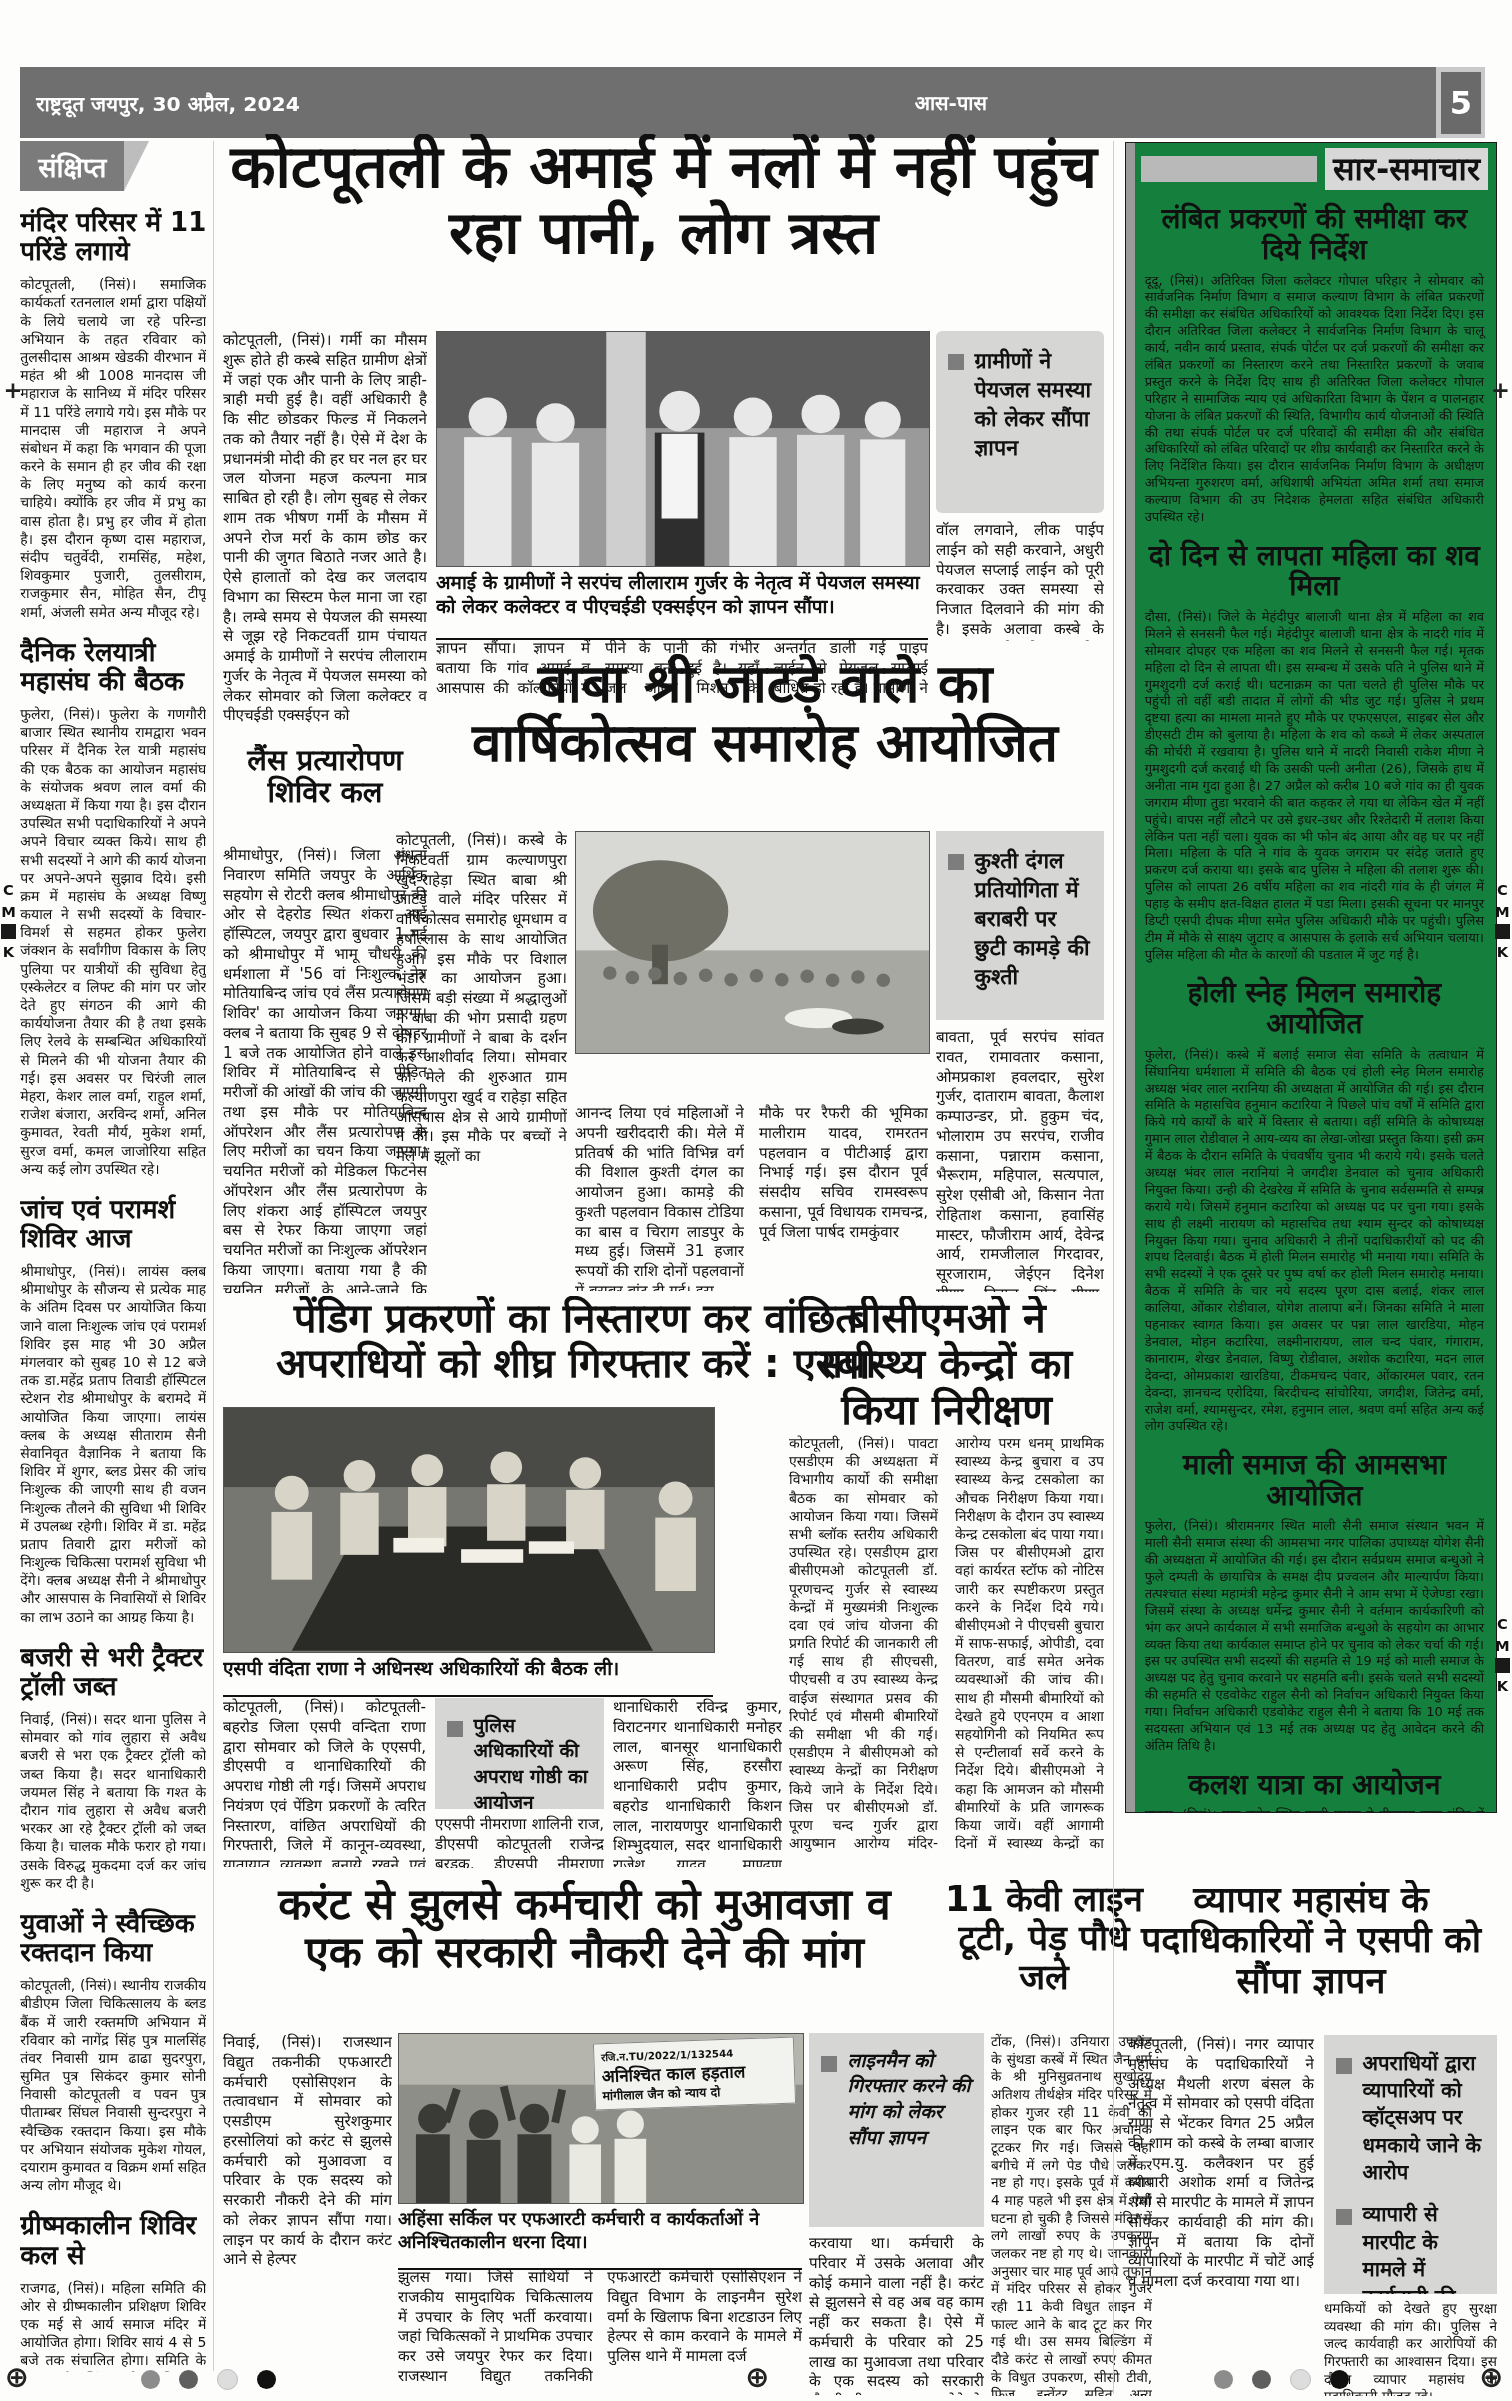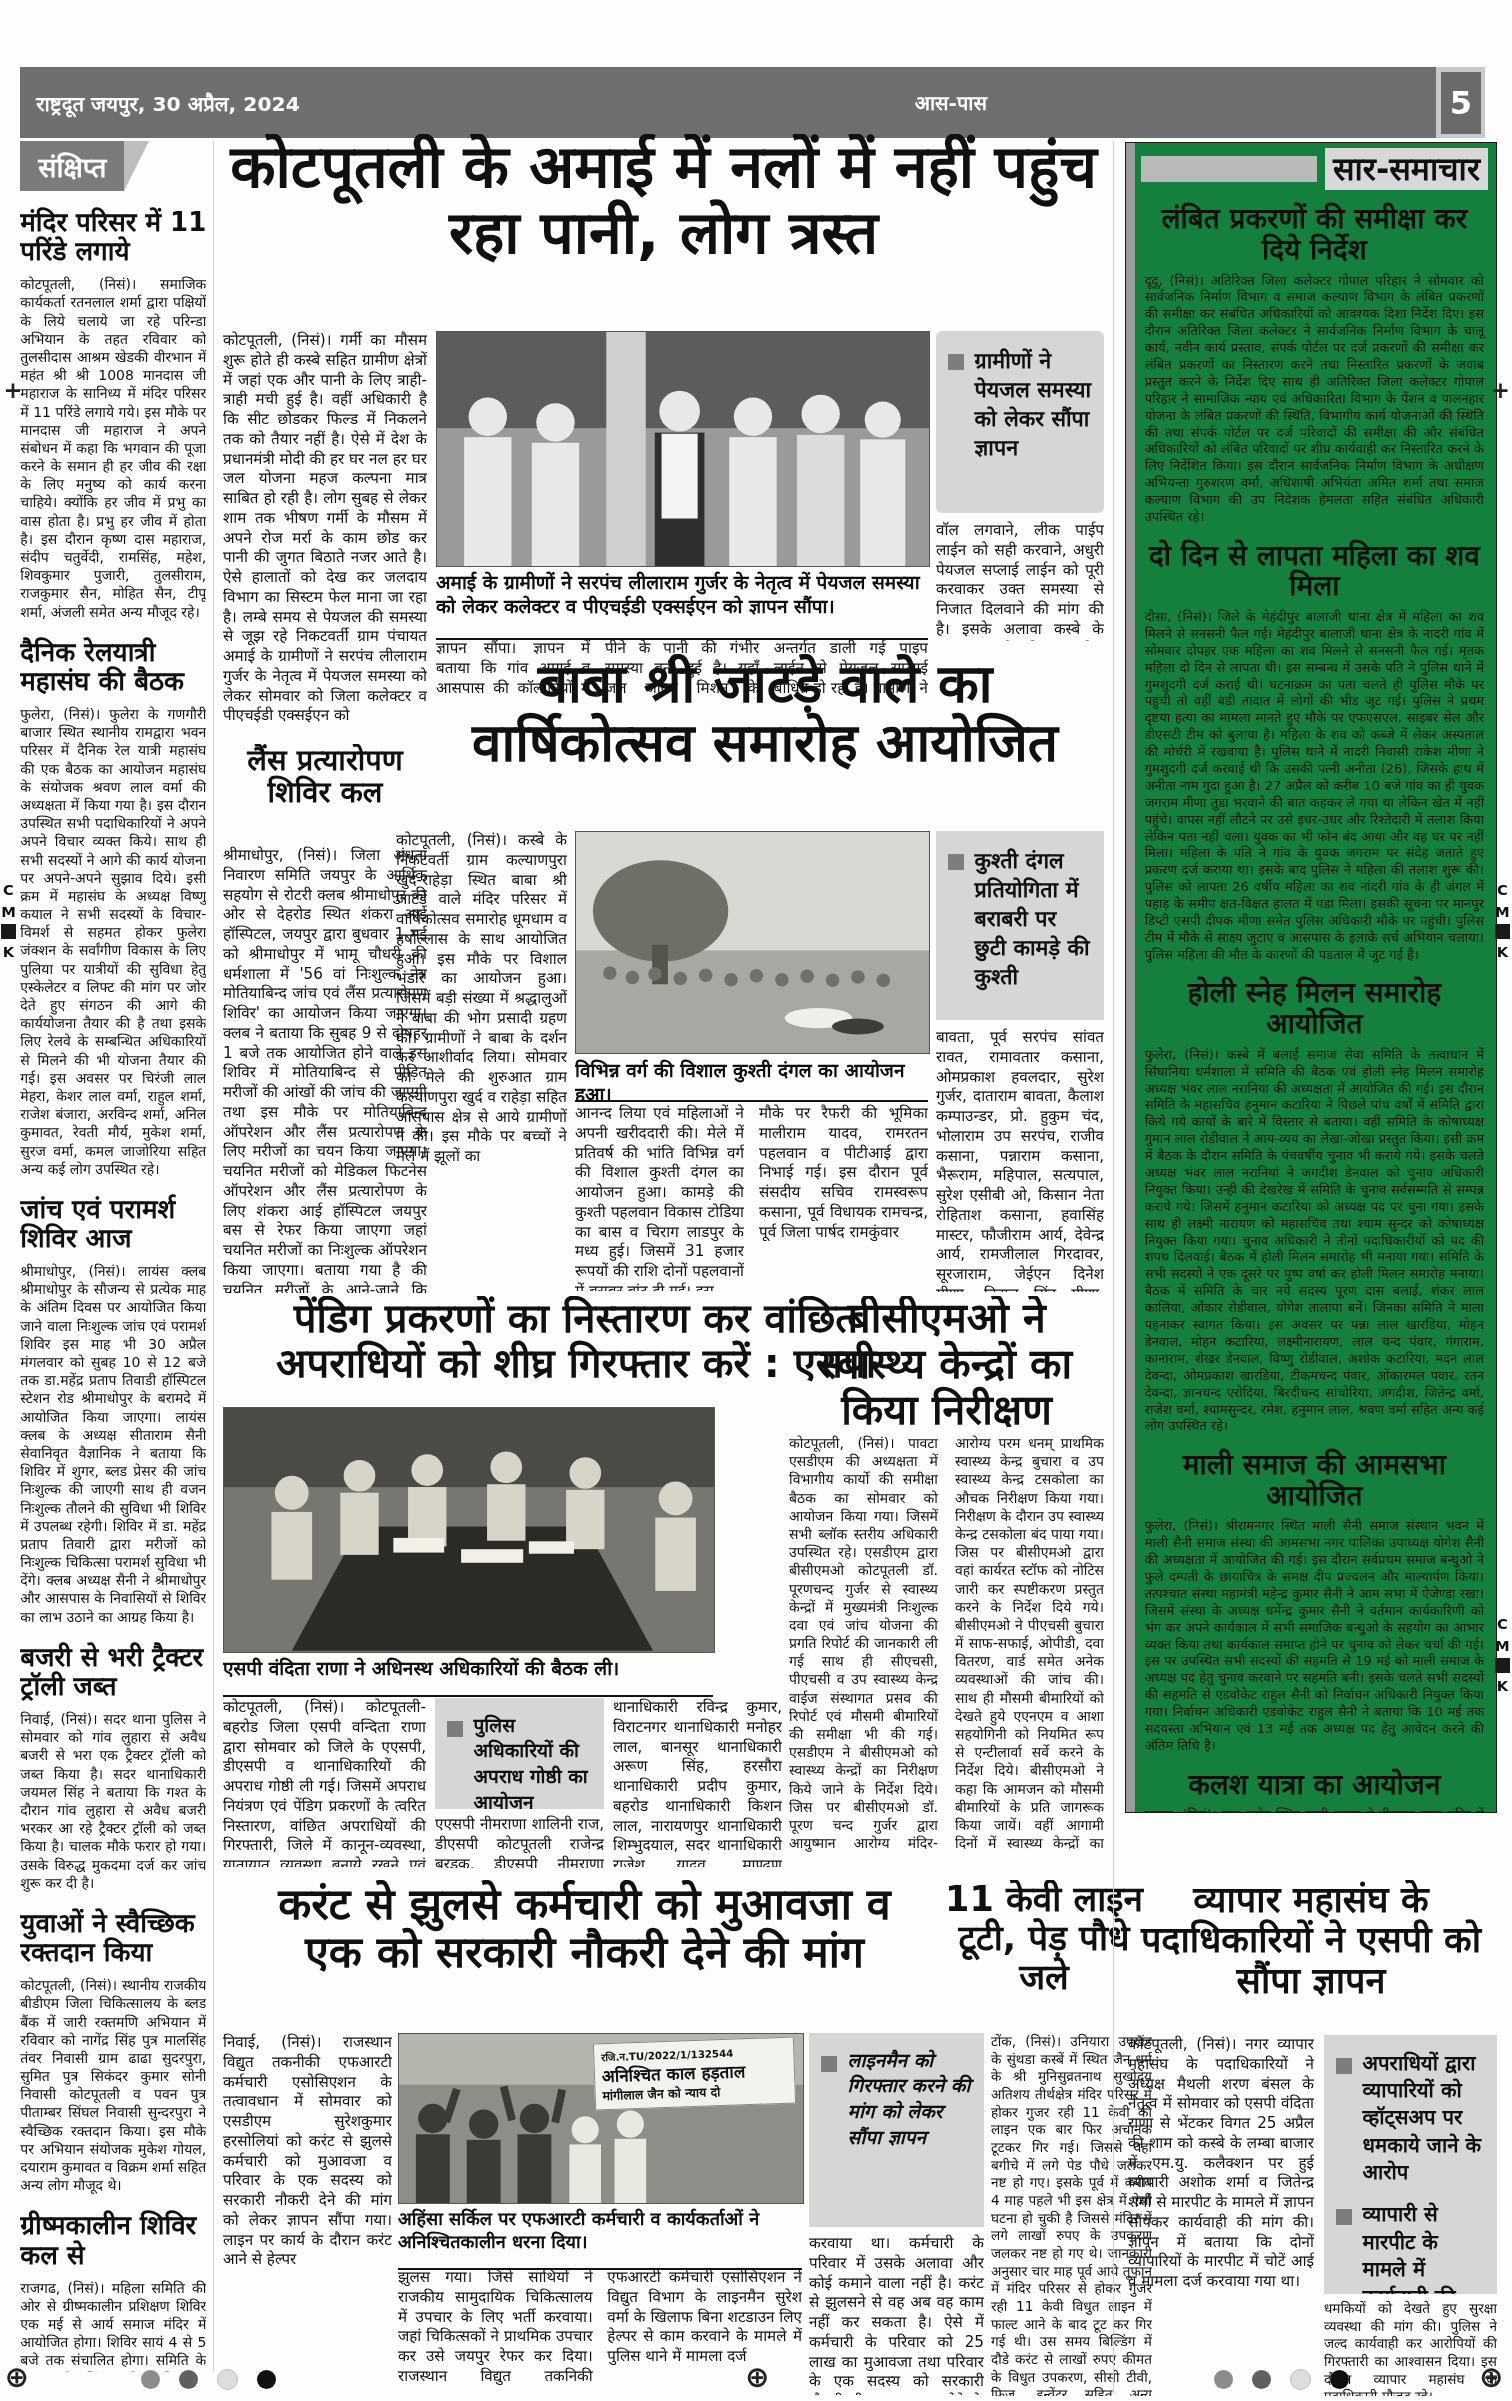--- a/index.html
+++ b/index.html
@@ -201,21 +201,20 @@
           <circle cx="365" cy="262" r="12"></circle>
           <circle cx="410" cy="256" r="12"></circle>
         <circle cx="455" cy="263" r="12"></circle>
           <circle cx="500" cy="257" r="12"></circle>
           <circle cx="545" cy="263" r="12"></circle>
       </g>
       <ellipse cx="430" cy="330" rx="60" ry="18" fill="#efefe9"></ellipse>
       <ellipse cx="500" cy="345" rx="46" ry="14" fill="#3d3d38"></ellipse>
     </svg>
   </div>
-  <div class="abs cap" id="cap2">विभिन्न वर्ग की विशाल कुश्ती दंगल का आयोजन हुआ।</div>
   <div class="abs body-txt" id="baba-b1">आनन्द लिया एवं महिलाओं ने अपनी खरीददारी की। मेले में प्रतिवर्ष की भांति विभिन्न वर्ग की विशाल कुश्ती दंगल का आयोजन हुआ। कामड़े की कुश्ती पहलवान विकास टोडिया का बास व चिराग लाडपुर के मध्य हुई। जिसमें 31 हजार रूपयों की राशि दोनों पहलवानों में बराबर बांट दी गई। इस</div>
   <div class="abs gb" id="gb2">
     <div class="row">
       <span class="sq"></span>
       <span class="txt">कुश्ती दंगल प्रतियोगिता में बराबरी पर छुटी कामड़े की कुश्ती</span>
     </div>
   </div>
   <div class="abs body-txt" id="baba-b2">मौके पर रैफरी की भूमिका मालीराम यादव, रामरतन पहलवान व पीटीआई द्वारा निभाई गई। इस दौरान पूर्व संसदीय सचिव रामस्वरूप कसाना, पूर्व विधायक रामचन्द्र, पूर्व जिला पार्षद रामकुंवार</div>
   <div class="abs body-txt" id="baba-names">बावता, पूर्व सरपंच सांवत रावत, रामावतार कसाना, ओमप्रकाश हवलदार, सुरेश गुर्जर, दाताराम बावता, कैलाश कम्पाउन्डर, प्रो. हुकुम चंद, भोलाराम उप सरपंच, राजीव कसाना, पन्नाराम कसाना, भैरूराम, महिपाल, सत्यपाल, सुरेश एसीबी ओ, किसान नेता रोहिताश कसाना, हवासिंह मास्टर, फौजीराम आर्य, देवेन्द्र आर्य, रामजीलाल गिरदावर, सूरजाराम, जेईएन दिनेश मीणा, निहाल सिंह मीणा, रामचन्द्र मीणा, बजरंग मीणा व एक्सईएन दीपक मीणा सहित बडी संख्या में ग्रामीण मौजूद रहे।</div>
 

